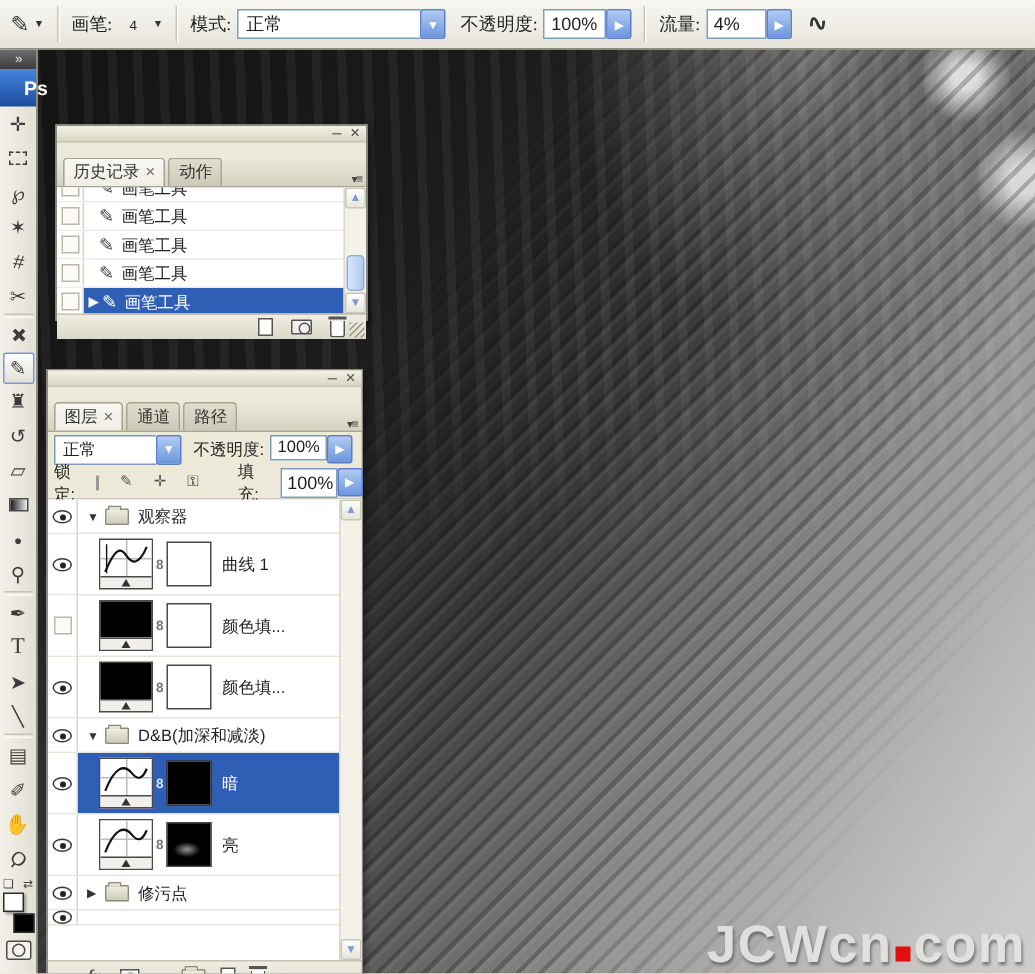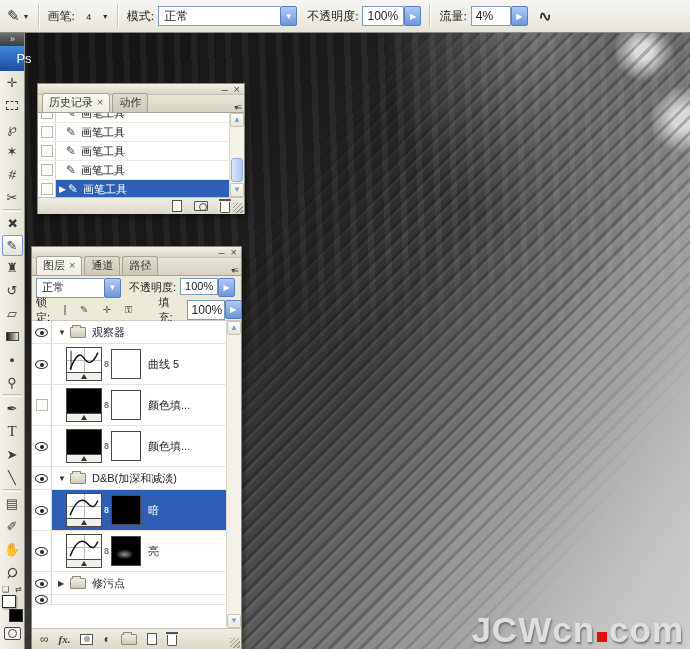--- a/index.html
+++ b/index.html
@@ -51,41 +51,41 @@
   .w-mode { width:122px; } .w-val { width:42px; } .w-flow { width:40px; }
   .airbrush { font-size:17px; color:#333; transform:rotate(-12deg); margin-left:10px; font-weight:bold; }
 
   
   .toolbox { position:absolute; left:0; top:33px; bottom:0; width:25px;
     background:linear-gradient(90deg,#F2F0E8,#E2E0D4); border-right:1px solid #8f8d80;
     display:flex; flex-direction:column; align-items:center; }
   .tb-head { width:100%; height:13px; background:linear-gradient(#6e6e6e,#3c3c3c); color:#e8e8e8;
     font-size:9px; line-height:12px; text-align:center; letter-spacing:-1px; }
   .ps { width:100%; height:25px; background:linear-gradient(#4486DE,#1C4C9E); color:#fff;
-    font-weight:normal; font-size:13px; display:flex; align-items:center; justify-content:center;padding-left:24px; }
+    font-weight:bold; font-size:13px; display:flex; align-items:center; justify-content:center;padding-left:24px; }
   .tool { width:21px; height:23px; display:flex; align-items:center; justify-content:center;
     font-size:13px; color:#3c3c3c; }
   .tool.sel { background:linear-gradient(#FEFEFC,#E3E1D6); border:1px solid #7A96DF; border-radius:2px; height:21px; }
   .tgroove { width:19px; height:3px; border-top:1px solid #c6c3b4; border-bottom:1px solid #fbfaf5; }
   .i-marquee { width:12px; height:9px; border:1px dashed #3c3c3c; }
   .i-gradient { width:13px; height:9px; border:1px solid #4a4a4a; background:linear-gradient(90deg,#1c1c1c,#ececec); }
   .minis { width:20px; display:flex; justify-content:space-between; font-size:8px; color:#444; margin-top:1px; }
   .swatches { position:relative; width:21px; height:27px; margin-top:1px; }
   .fg { position:absolute; top:0; left:0; width:14px; height:13px; background:#fff; border:1px solid #2c2c2c; box-shadow:1px 1px 2px rgba(0,0,0,.4); z-index:2; }
   .bgc { position:absolute; bottom:0; right:0; width:14px; height:13px; background:#000; border:1px solid #2c2c2c; }
   .qmask { width:17px; height:13px; border:1px solid #4a4a4a; border-radius:2px; display:flex; align-items:center; justify-content:center; margin-top:5px; background:#F4F2EA; }
   .qmask::before { content:""; width:7px; height:7px; border-radius:50%; border:1px solid #4a4a4a; }
 
   
   .palette { position:absolute; background:#ECE9D8; border:1px solid #8a897e; box-shadow:2px 3px 5px rgba(0,0,0,.45); }
   .ptitle { height:11px; background:linear-gradient(#F3F1E6,#D9D5C4); border-bottom:1px solid #c6c2b1;
     display:flex; align-items:center; justify-content:flex-end; gap:6px; padding:0 4px;
     font-size:11px; line-height:8px; color:#4a4a4a; }
   .ptitle span { cursor:default; }
-  .tabbar { height:18px; background:linear-gradient(#E9E6D9,#D6D2C1); display:flex; align-items:flex-end; gap:2px; padding:0 0 0 4px; border-bottom:1px solid #A7A493; position:relative; }
+  .tabbar { height:18px; background:linear-gradient(#E9E6D9,#D6D2C1); display:flex; align-items:flex-end; gap:2px; padding:0 0 0 4px; border-bottom:1px solid #A7A493; position:relative;margin-top:12px; }
   .tab { font-size:11px; padding:1px 6px 2px; border:1px solid #A7A493; border-bottom:none; border-radius:3px 3px 0 0;
     background:linear-gradient(#E0DDCE,#CDC9B8); color:#333; white-space:nowrap; }
   .tab.active { background:linear-gradient(#F8F7F1,#EFEDE3); }
   .tab .tclose { margin-left:4px; color:#666; }
   .pmenu { margin-left:auto; margin-right:3px; font-size:8px; color:#444; letter-spacing:-1px; }
 
   
   .hist { left:37px; top:83px; width:208px; height:131px; }
   .hlist { position:relative; height:84px; background:#fff; overflow:hidden; }
   .hrows { margin-top:-9px; }
@@ -377,21 +377,21 @@
                 <span class="acurve">
                   <svg viewBox="0 0 34 26">
                     <path d="M2,23 C9,6 13,5 17,11 C21,17 26,19 32,5" stroke="#111" stroke-width="1.6" fill="none"></path>
                     <path d="M3,24 L3,3" stroke="#111" stroke-width="1" fill="none"></path>
                   </svg>
                 </span>
                 <span class="aslider"></span>
               </span>
             <span class="chain">8</span>
             <span class="mask"></span>
-            <span>曲线 5</span>
+            <span>曲线 1</span>
           </span>
         </div>
 
         <div class="row">
           <span class="eyecol">
               <span class="hbox"></span>
             </span>
           <span class="lmain">
             <span class="athumb fill">
                 <span class="acurve"></span>

